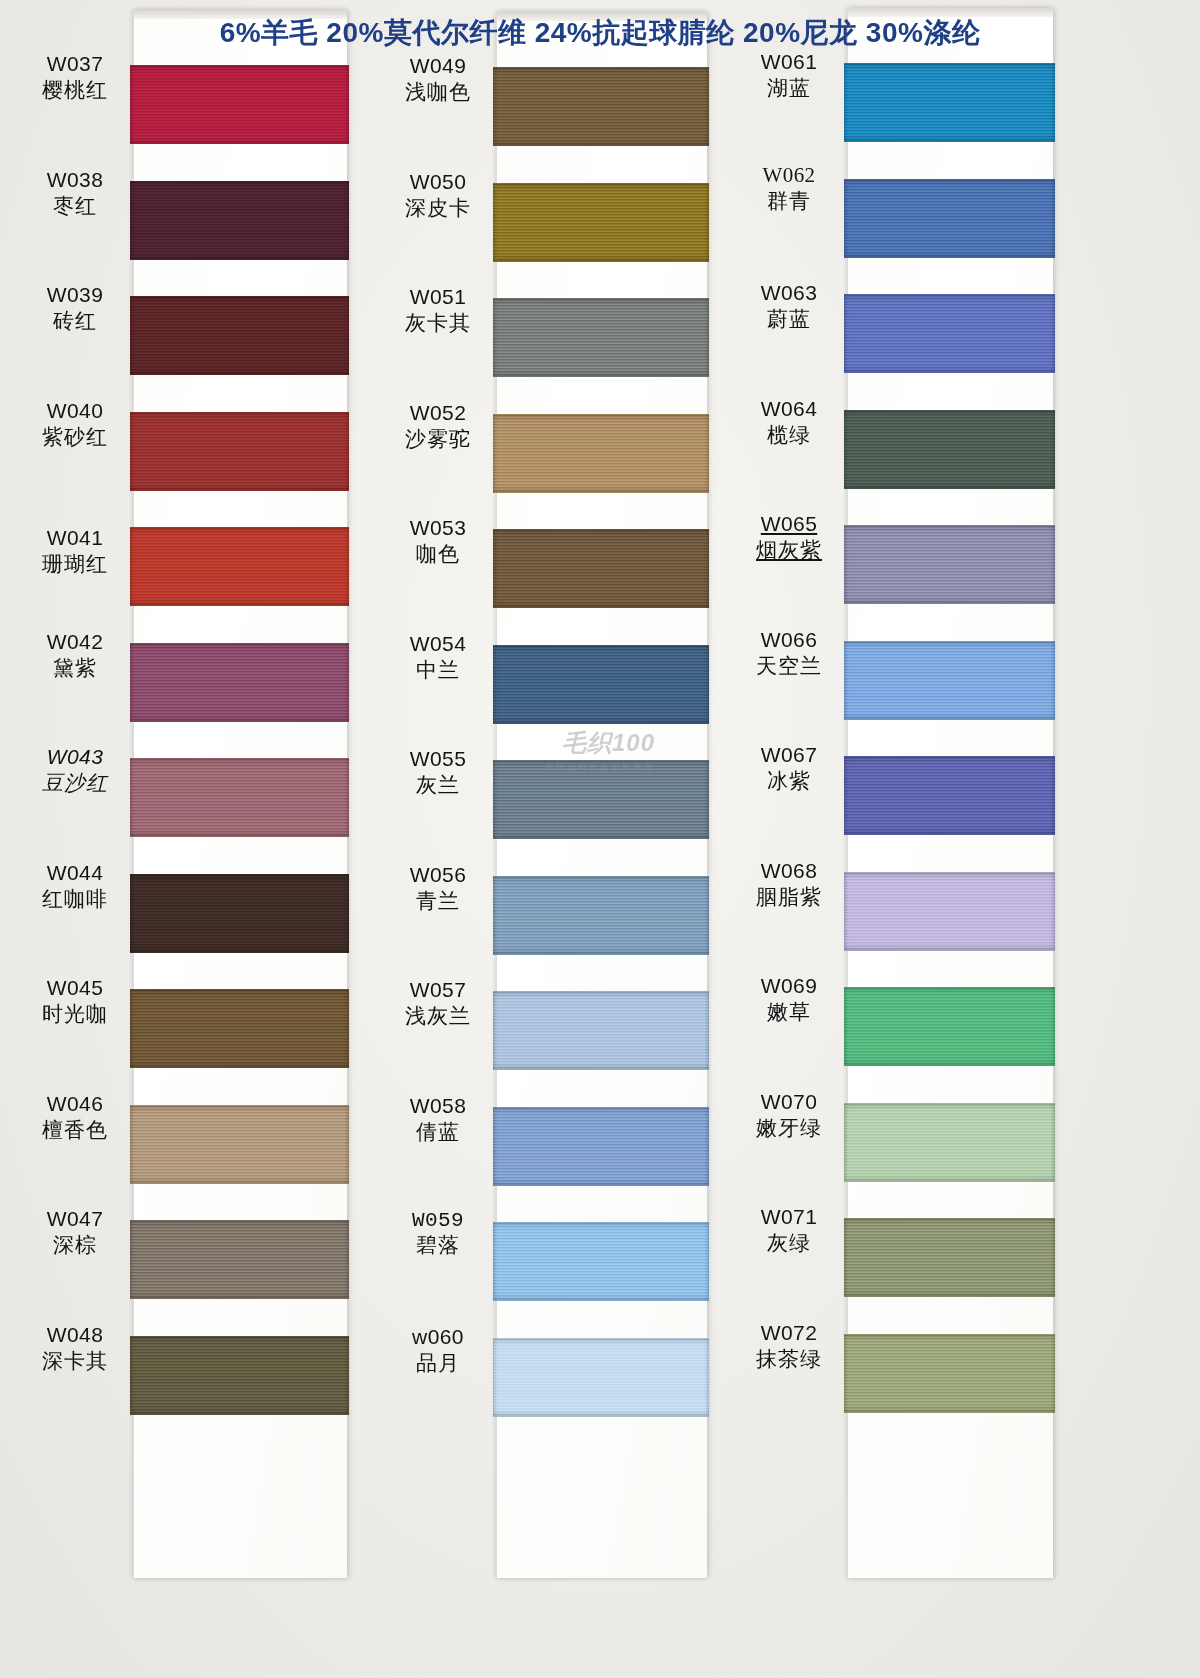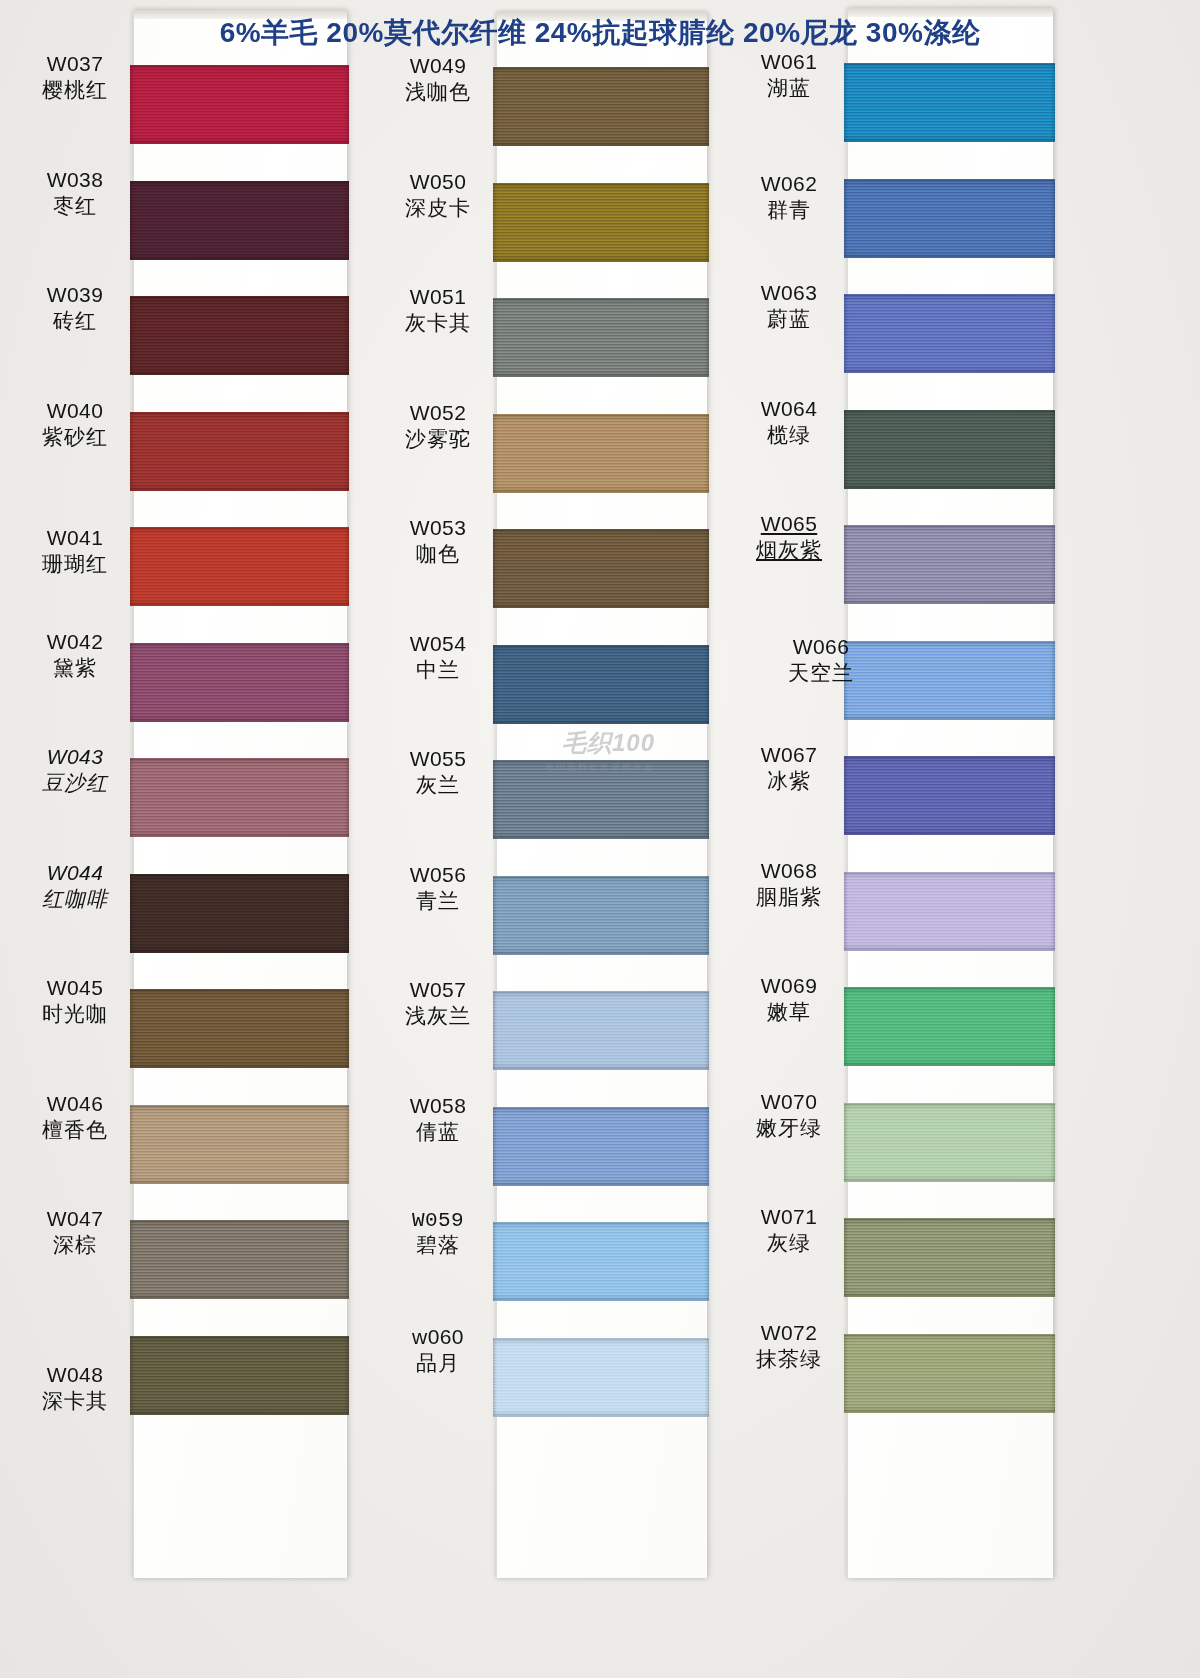--- a/index.html
+++ b/index.html
@@ -145,21 +145,21 @@
         <div class="fuzz"></div>
       </div>
       <div class="label" style="left: 20px; width: 110px; top: 744px; font-style: italic;">
         <div class="code">W043</div>
         <div class="name">豆沙红</div>
       </div>
       <div class="swatch" style="left: 130px; top: 873.5px; width: 219px; height: 79px; background: rgb(62, 43, 38);">
         <div class="threads"></div>
         <div class="fuzz"></div>
       </div>
-      <div class="label" style="left: 20px; width: 110px; top: 859.5px; font-style: italic;">
+      <div class="label" style="left: 20px; width: 110px; top: 859.5px;">
         <div class="code">W044</div>
         <div class="name">红咖啡</div>
       </div>
       <div class="swatch" style="left: 130px; top: 989px; width: 219px; height: 79px; background: rgb(109, 86, 55);">
         <div class="threads"></div>
         <div class="fuzz"></div>
       </div>
       <div class="label" style="left: 20px; width: 110px; top: 975px;">
         <div class="code">W045</div>
         <div class="name">时光咖</div>
@@ -177,21 +177,21 @@
         <div class="fuzz"></div>
       </div>
       <div class="label" style="left: 20px; width: 110px; top: 1206px;">
         <div class="code">W047</div>
         <div class="name">深棕</div>
       </div>
       <div class="swatch" style="left: 130px; top: 1335.5px; width: 219px; height: 79px; background: rgb(94, 90, 64);">
         <div class="threads"></div>
         <div class="fuzz"></div>
       </div>
-      <div class="label" style="left: 20px; width: 110px; top: 1321.5px; margin-top: 40px;">
+      <div class="label" style="left: 20px; width: 110px; top: 1321.5px;">
         <div class="code">W048</div>
         <div class="name">深卡其</div>
       </div>
     </div>
     <div class="column" style="left: 0px; top: 0px;">
       <div class="card" style="left: 496px; top: 12px; width: 210px; height: 1566px;"></div>
       <div class="swatch" style="left: 493px; top: 67px; width: 216px; height: 79px; background: rgb(111, 92, 61);">
         <div class="threads"></div>
         <div class="fuzz"></div>
       </div>
@@ -295,21 +295,21 @@
         <div class="fuzz"></div>
       </div>
       <div class="label" style="left: 734px; width: 110px; top: 49px;">
         <div class="code">W061</div>
         <div class="name">湖蓝</div>
       </div>
       <div class="swatch" style="left: 844px; top: 178.5px; width: 211px; height: 79px; background: rgb(74, 111, 176);">
         <div class="threads"></div>
         <div class="fuzz"></div>
       </div>
-      <div class="label" style="left: 734px; width: 110px; top: 171px;">
+      <div class="label" style="left: 734px; width: 110px; top: 162px; font-family: Liberation Serif, serif;">
         <div class="code">W062</div>
         <div class="name">群青</div>
       </div>
       <div class="swatch" style="left: 844px; top: 294px; width: 211px; height: 79px; background: rgb(95, 111, 189);">
         <div class="threads"></div>
         <div class="fuzz"></div>
       </div>
       <div class="label" style="left: 734px; width: 110px; top: 280px;">
         <div class="code">W063</div>
         <div class="name">蔚蓝</div>
@@ -327,21 +327,21 @@
         <div class="fuzz"></div>
       </div>
       <div class="label" style="left: 734px; width: 110px; top: 511px; text-decoration: underline;">
         <div class="code">W065</div>
         <div class="name">烟灰紫</div>
       </div>
       <div class="swatch" style="left: 844px; top: 640.5px; width: 211px; height: 79px; background: rgb(124, 167, 224);">
         <div class="threads"></div>
         <div class="fuzz"></div>
       </div>
-      <div class="label" style="left: 766px; width: 110px; top: 626.5px; margin-top: 7px;">
+      <div class="label" style="left: 734px; width: 110px; top: 626.5px;">
         <div class="code">W066</div>
         <div class="name">天空兰</div>
       </div>
       <div class="swatch" style="left: 844px; top: 756px; width: 211px; height: 79px; background: rgb(93, 98, 174);">
         <div class="threads"></div>
         <div class="fuzz"></div>
       </div>
       <div class="label" style="left: 734px; width: 110px; top: 742px;">
         <div class="code">W067</div>
         <div class="name">冰紫</div>

